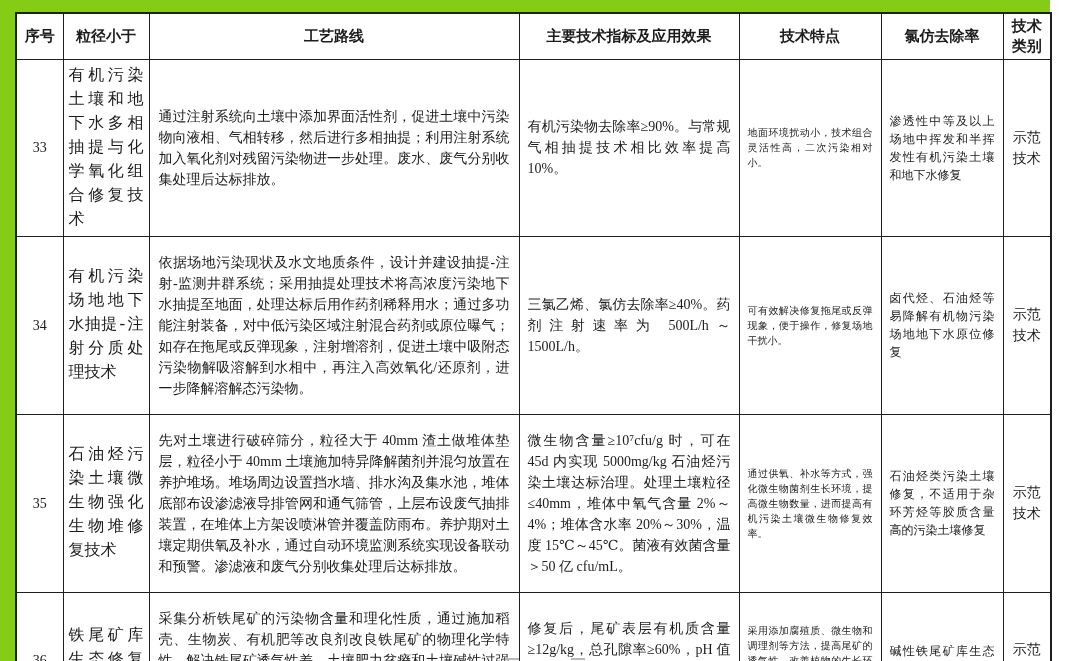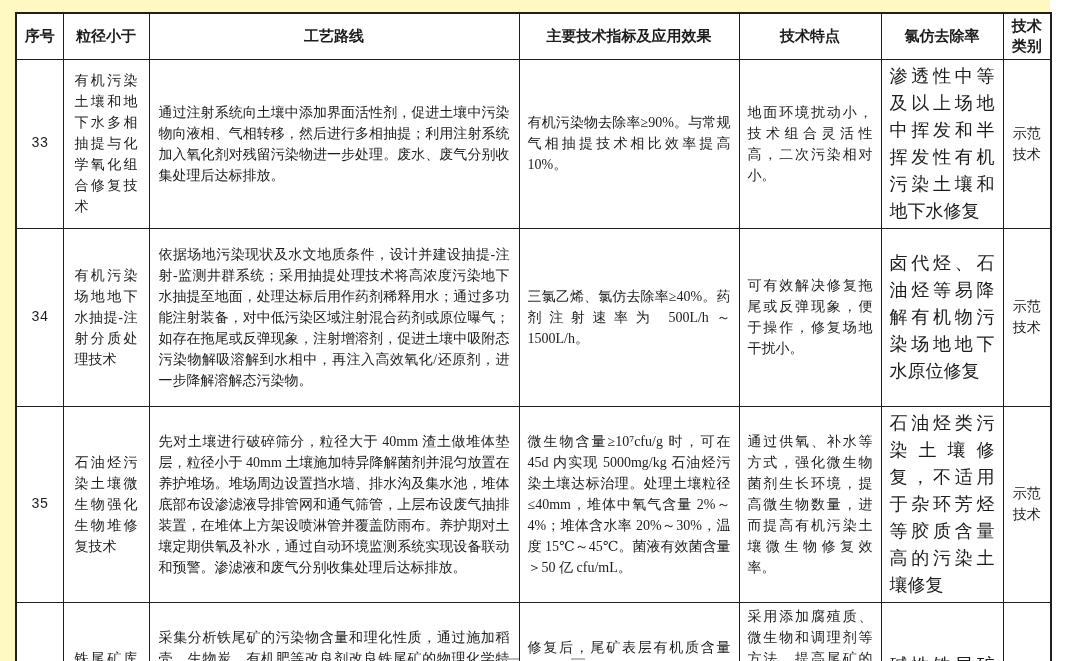--- a/index.html
+++ b/index.html
@@ -9,21 +9,21 @@
     width: 1065px;
     height: 661px;
     overflow: hidden;
     font-family: "Liberation Serif", "DejaVu Serif", serif;
     color: #1c1c1c;
   }
   .page {
     position: relative;
     width: 1050px;
     height: 661px;
-    background: #fef9c3;
+    background: #84cc16;
   }
   table.tech-table {
     position: absolute;
     left: 15px;
     top: 12px;
     width: 1035px;
     border-collapse: collapse;
     table-layout: fixed;
     background: #ffffff;
   }
@@ -50,36 +50,37 @@
     font-size: 13.5px;
     line-height: 1.5;
     padding: 3px 7px;
     text-align: justify;
     text-justify: inter-character;
     overflow-wrap: break-word;
   }
   td.c-no {
     text-align: center;
     font-size: 14px;
-    font-family: Liberation Mono, monospace;
+    font-family: Liberation Serif, serif;
   }
   td.c-name {
-    padding: 4px 11px;
+    padding: 4px 5px;
     text-align: justify;
     text-justify: inter-character;
-    font-size: 14px;
+    font-size: 16px;
+    font-family: Liberation Mono, monospace;
   }
   td.c-cat {
     text-align: center;
     padding: 3px 4px;
     font-size: 14px;
     font-family: Liberation Serif, serif;
   }
-  td.c-scope { padding: 3px 8px; font-size: 18px; }
-  td.c-feat  { padding: 3px 8px; font-size: 14px; }
+  td.c-scope { padding: 3px 8px; font-size: 12px; }
+  td.c-feat  { padding: 3px 8px; font-size: 10px; }
   td.c-ind   { padding: 9px 8px; font-size: 14px; }
   td.c-process { padding: 15px 9px; font-size: 14px; }
   tr.r33 { height: 125px; }
   tr.r34 { height: 125px; }
   tr.r35 { height: 135px; }
   tr.r36 { height: 107px; }
   
   .footer-artifact {
     position: absolute;
     left: 505px;

